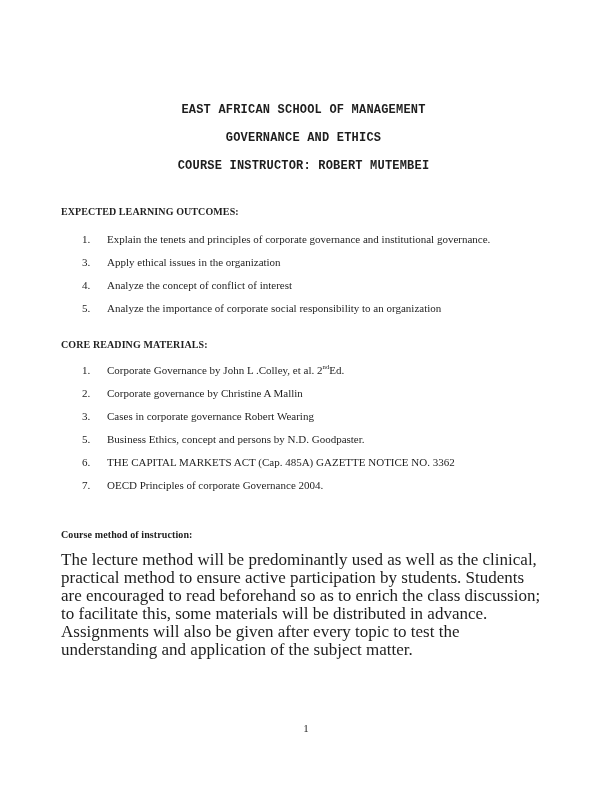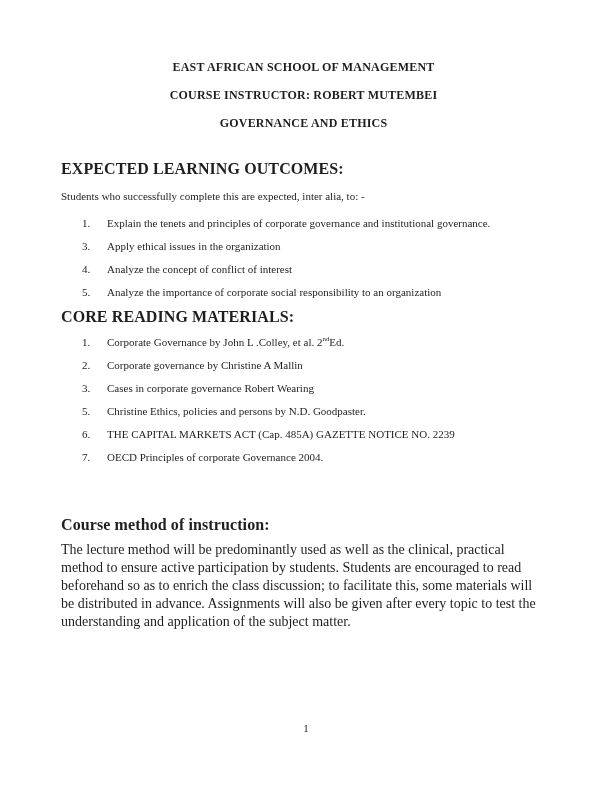--- a/index.html
+++ b/index.html
@@ -13,39 +13,40 @@
     height: 792px;
     background: #ffffff;
     color: #1e1e1e;
     font-family: "Liberation Serif", serif;
     font-size: 11px;
     box-sizing: border-box;
     padding: 0 66px 0 61px;
     overflow: hidden;
   }
   .doc-header {
-    margin-top: 53px;
+    margin-top: 96px;
     text-align: center;
+    font-family: Liberation Mono, monospace;
   }
   .doc-header .h-line {
     font-weight: 700;
     font-size: 12px;
     line-height: 28px;
     letter-spacing: 0.2px;
     white-space: nowrap;
   }
   .section-heading {
     font-weight: 700;
-    font-size: 16px;
+    font-size: 10px;
     line-height: 16px;
     letter-spacing: 0.1px;
   }
   .heading-outcomes { margin-top: 24px; }
-  .heading-reading  { margin-top: 5px;  }
-  .heading-method   { margin-top: 48px; font-size: 16px; }
+  .heading-reading  { margin-top: 17px;  }
+  .heading-method   { margin-top: 30px; font-size: 10px; }
   .intro-text {
     margin-top: 11px;
     font-size: 11px;
     line-height: 16px;
   }
   .num-list {
     margin-top: 8px;
     margin-left: 21px;
     font-family: Liberation Serif, serif;
   }
@@ -58,21 +59,21 @@
     display: inline-block;
     width: 25px;
   }
   .list-item sup {
     font-size: 0.62em;
     vertical-align: super;
     line-height: 0;
   }
   .body-paragraph {
     margin-top: 8px;
-    font-size: 14px;
+    font-size: 17px;
     line-height: 18px;
     text-align: left;
     width: 487px;
   }
   .page-footer {
     position: absolute;
     left: 0;
     right: 0;
     top: 722px;
     text-align: center;
@@ -80,43 +81,42 @@
     color: #2a2a2a;
   }
 </style>
 </head>
 <body>
 
 <div class="page">
 
   <div class="doc-header">
     <div class="h-line">EAST AFRICAN SCHOOL OF MANAGEMENT</div>
+    <div class="h-line">GOVERNANCE AND ETHICS</div>
     <div class="h-line">COURSE INSTRUCTOR: ROBERT MUTEMBEI</div>
-    <div class="h-line">GOVERNANCE AND ETHICS</div>
   </div>
 
   <div class="section-heading heading-outcomes">EXPECTED LEARNING OUTCOMES:</div>
 
-  <div class="intro-text">Students who successfully complete this are expected, inter alia, to: -</div>
 
   <div class="num-list outcomes">
       <div class="list-item"><span class="num">1.</span><span class="txt">Explain the tenets and principles of corporate governance and institutional governance.</span></div>
       <div class="list-item"><span class="num">3.</span><span class="txt">Apply ethical issues in the organization</span></div>
       <div class="list-item"><span class="num">4.</span><span class="txt">Analyze the concept of conflict of interest</span></div>
       <div class="list-item"><span class="num">5.</span><span class="txt">Analyze the importance of corporate social responsibility to an organization</span></div>
     </div>
 
   <div class="section-heading heading-reading">CORE READING MATERIALS:</div>
 
   <div class="num-list reading">
       <div class="list-item"><span class="num">1.</span><span class="txt"><span>Corporate Governance by John L .Colley, et al. 2</span><sup>nd</sup><span>Ed.</span></span></div>
       <div class="list-item"><span class="num">2.</span><span class="txt">Corporate governance by Christine A Mallin</span></div>
       <div class="list-item"><span class="num">3.</span><span class="txt">Cases in corporate governance Robert Wearing</span></div>
-      <div class="list-item"><span class="num">5.</span><span class="txt">Christine Ethics, policies and persons by N.D. Goodpaster.</span></div>
-      <div class="list-item"><span class="num">6.</span><span class="txt">THE CAPITAL MARKETS ACT (Cap. 485A) GAZETTE NOTICE NO. 2239</span></div>
+      <div class="list-item"><span class="num">5.</span><span class="txt">Business Ethics, concept and persons by N.D. Goodpaster.</span></div>
+      <div class="list-item"><span class="num">6.</span><span class="txt">THE CAPITAL MARKETS ACT (Cap. 485A) GAZETTE NOTICE NO. 3362</span></div>
       <div class="list-item"><span class="num">7.</span><span class="txt">OECD Principles of corporate Governance 2004.</span></div>
     </div>
 
   <div class="section-heading heading-method">Course method of instruction:</div>
 
   <div class="body-paragraph">The lecture method will be predominantly used as well as the clinical, practical method to ensure active participation by students. Students are encouraged to read beforehand so as to enrich the class discussion; to facilitate this, some materials will be distributed in advance. Assignments will also be given after every topic to test the understanding and application of the subject matter.</div>
 
   <div class="page-footer">
     <span>1</span>
   </div>

